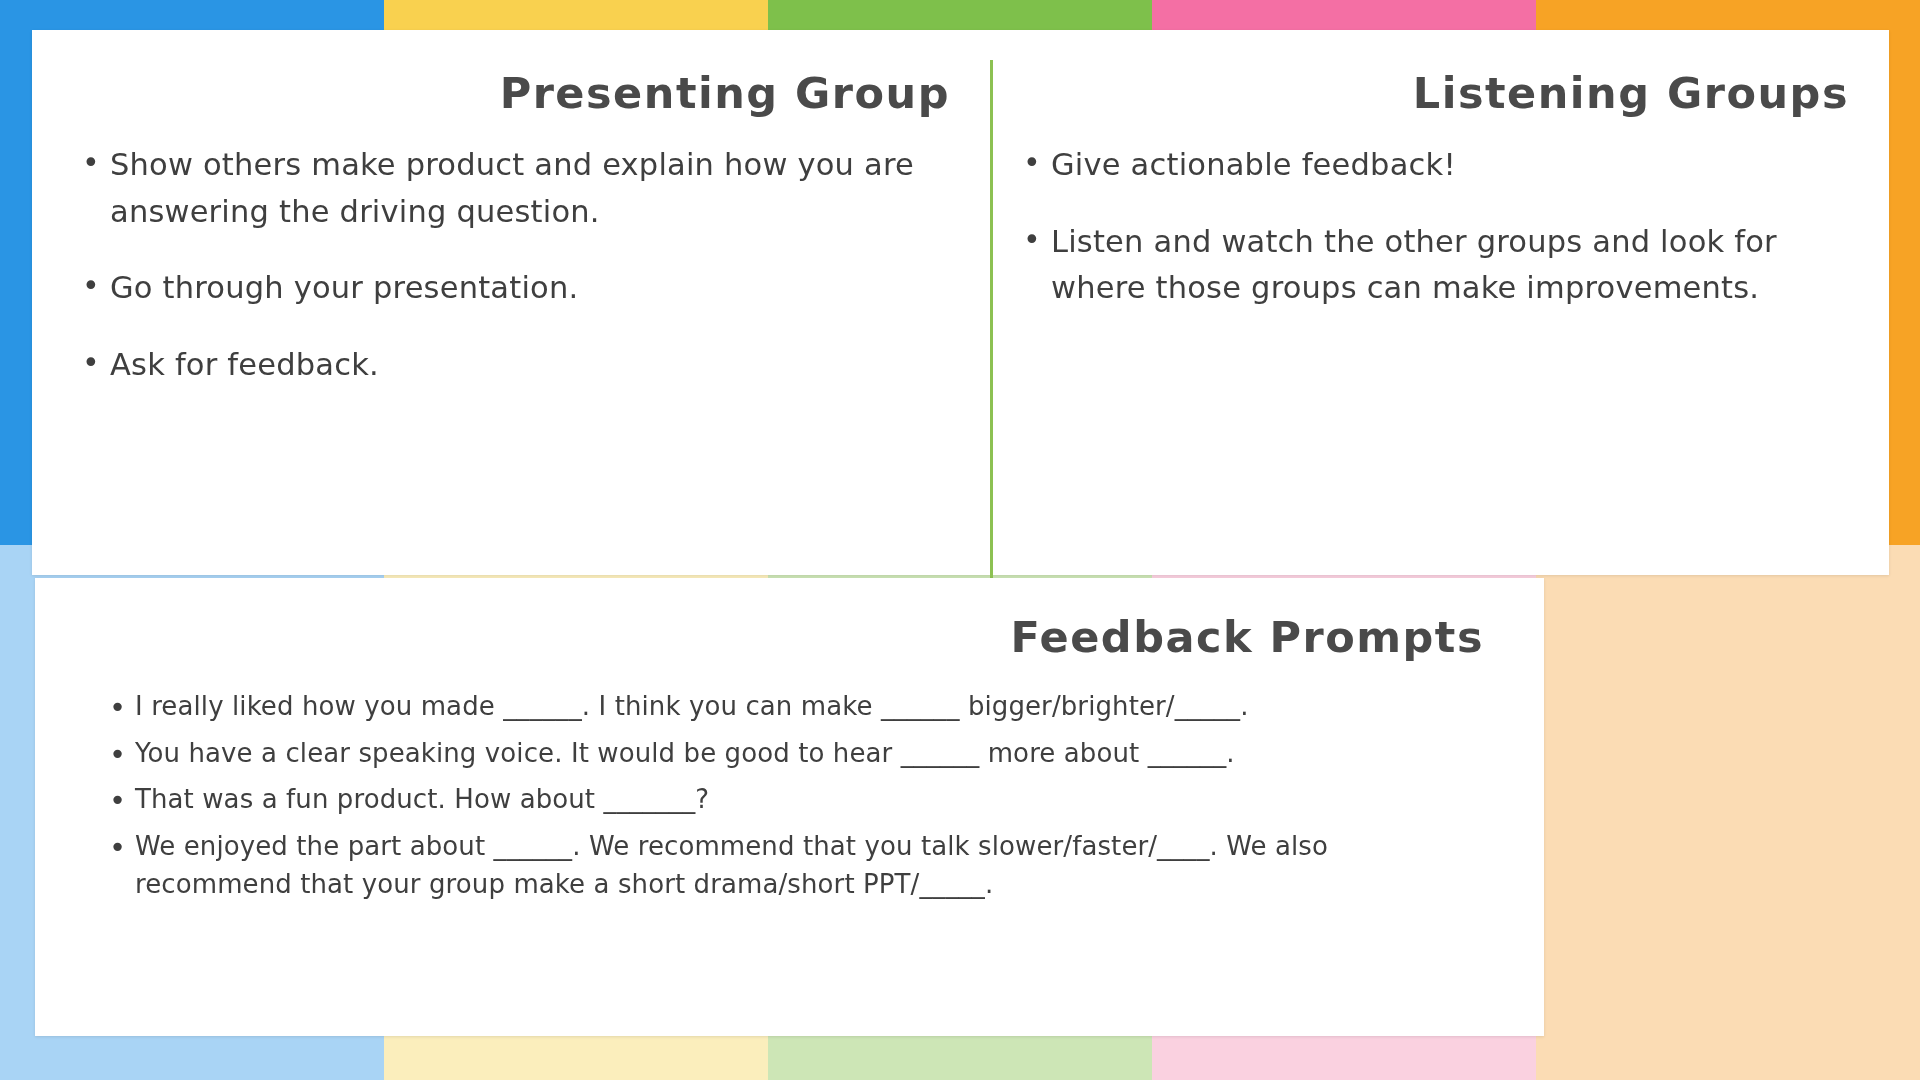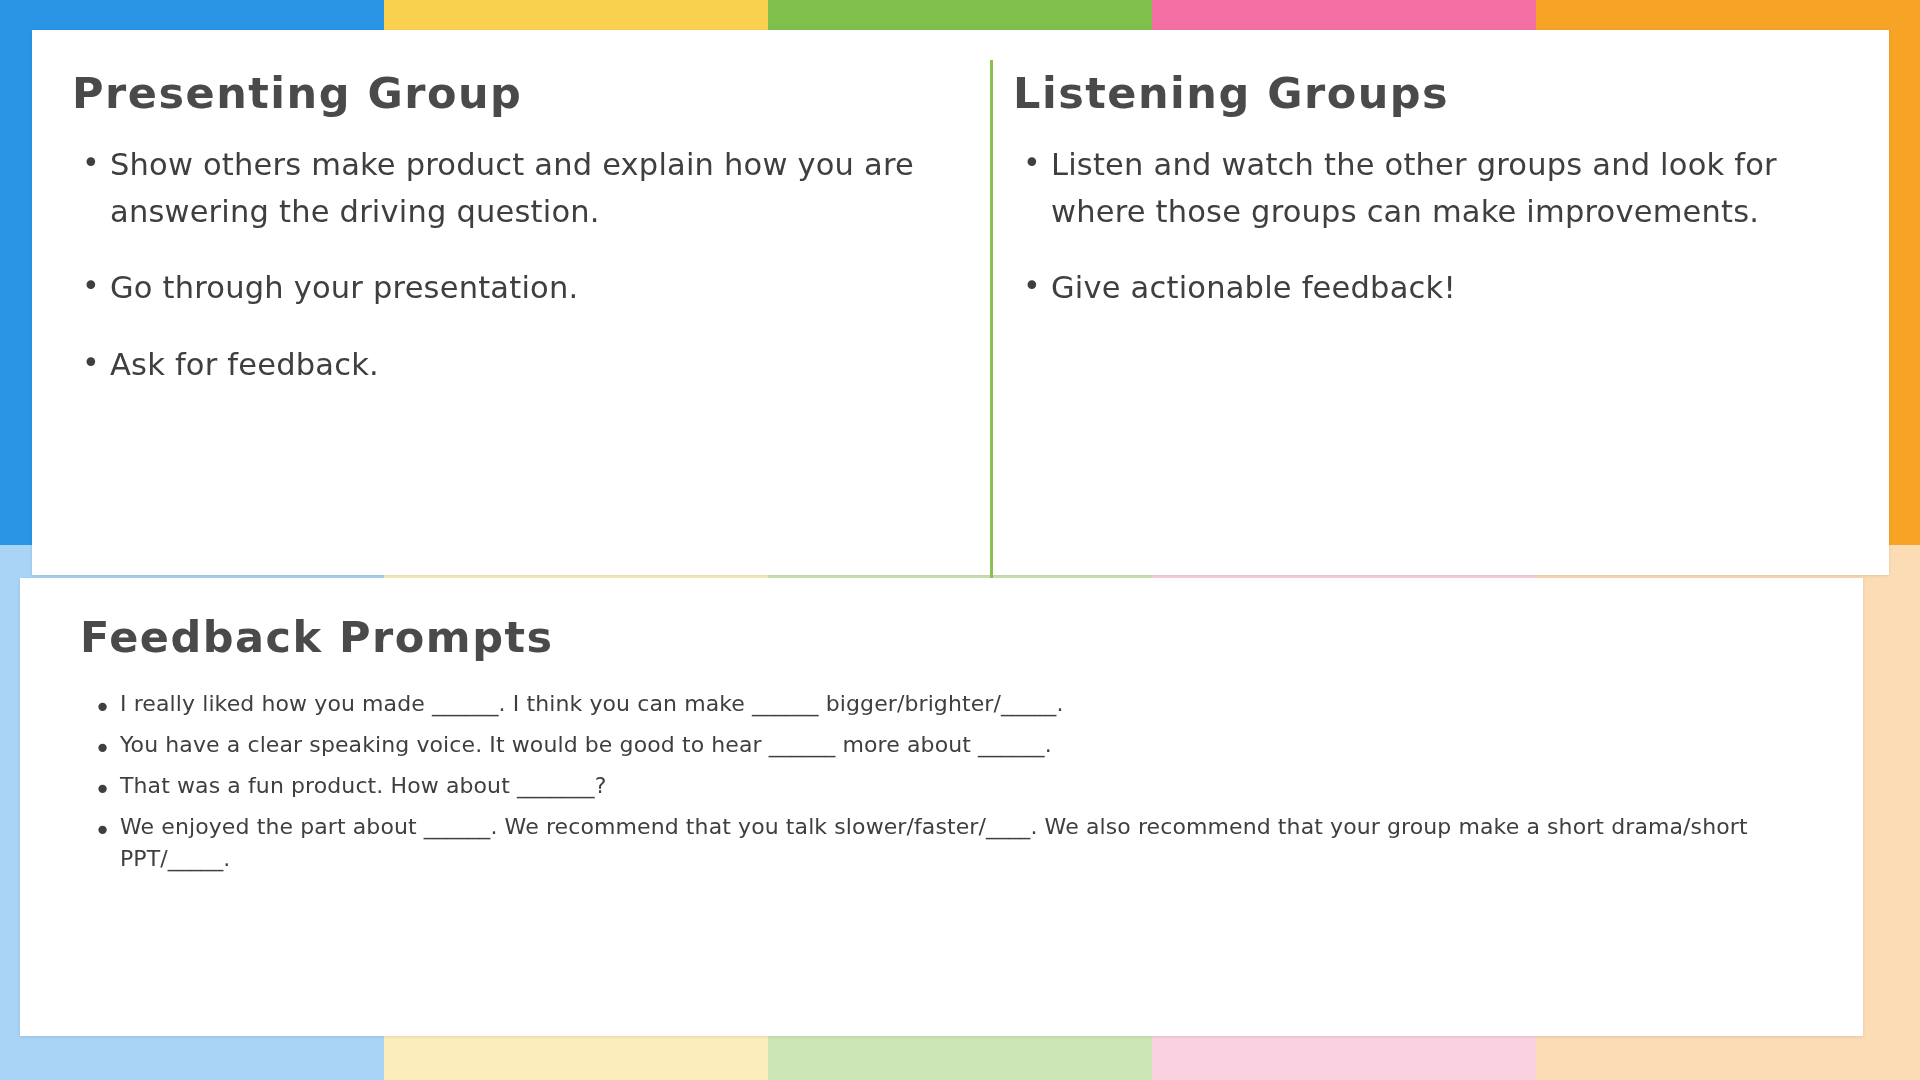--- a/index.html
+++ b/index.html
@@ -44,23 +44,23 @@
   }
 
   #card-top {
     left: 32px;
     top: 30px;
     width: 1857px;
     height: 545px;
   }
 
   #card-bottom {
-    left: 20px;
+    left: 35px;
     top: 578px;
-    width: 1843px;
+    width: 1509px;
     height: 458px;
   }
 
   .divider-vert {
     position: absolute;
     left: 958px;
     top: 30px;
     width: 3px;
     height: 545px;
     background: #8cc152;
@@ -70,21 +70,21 @@
     position: absolute;
     top: 0;
     height: 100%;
     box-sizing: border-box;
   }
   .col-left { left: 0; width: 958px; padding: 38px 40px 0 40px; }
   .col-right { left: 961px; width: 896px; padding: 38px 40px 0 20px; }
 
   h2.heading {
     margin: 0 0 24px 0;
-    text-align: left;
+    text-align: right;
     font-family: "DejaVu Sans", sans-serif;
     font-size: 43px;
     font-weight: bold;
     color: #4a4a4a;
     letter-spacing: 1.5px;
   }
 
   ul.bullets {
     margin: 0;
     padding: 0 0 0 38px;
@@ -115,21 +115,21 @@
   #card-bottom .inner {
     padding: 26px 60px 0 60px;
   }
   ul.prompts {
     margin: 0;
     padding: 0 0 0 40px;
     list-style: none;
   }
   ul.prompts li {
     position: relative;
-    font-size: 22px;
+    font-size: 26px;
     line-height: 1.45;
     color: #3f3f3f;
     margin-bottom: 9px;
     letter-spacing: 0.1px;
   }
   ul.prompts li::before {
     content: "\2022";
     position: absolute;
     left: -26px;
     top: -2px;
@@ -166,22 +166,22 @@
       <ul class="bullets">
         <li>Show others make product and explain how you are answering the driving question.</li>
         <li>Go through your presentation.</li>
         <li>Ask for feedback.</li>
       </ul>
     </div>
 
     <div class="col col-right">
       <h2 class="heading">Listening Groups</h2>
       <ul class="bullets">
+        <li>Give actionable feedback!</li>
         <li>Listen and watch the other groups and look for where those groups can make improvements.</li>
-        <li>Give actionable feedback!</li>
       </ul>
     </div>
 
     <div class="divider-vert"></div>
   </div>
 
   <div class="card" id="card-bottom">
     <div class="inner">
       <h2 class="heading">Feedback Prompts</h2>
       <ul class="prompts">

